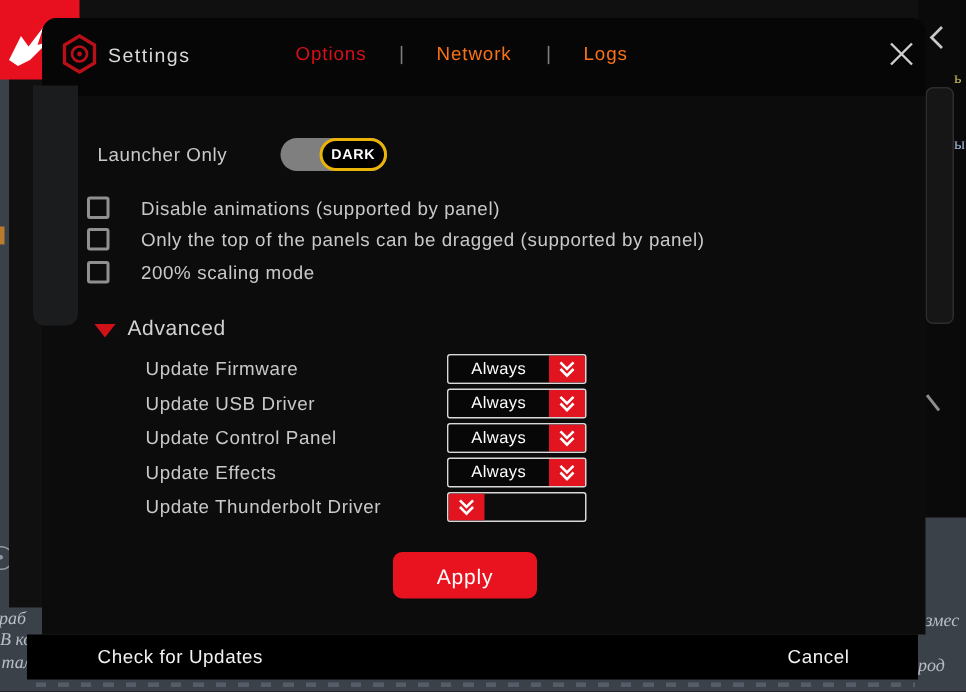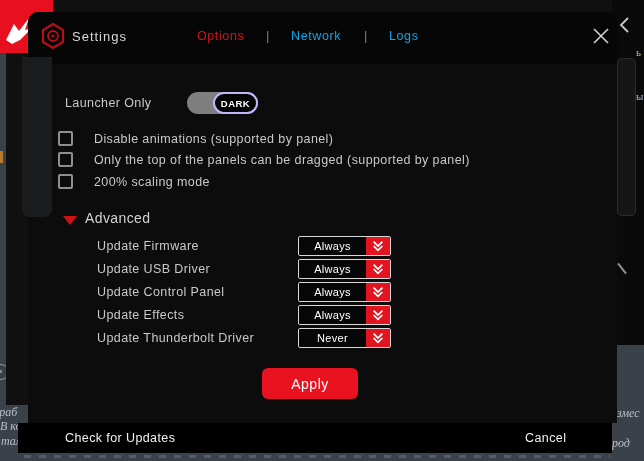--- a/index.html
+++ b/index.html
@@ -36,30 +36,30 @@
   .logo-tile { position:absolute; left:0; top:0; width:53px; height:53px; background:#e8101e; }
   
   .dialog { position:absolute; left:28px; top:12px; width:589px; height:411px;
           background:#0c0c0c; border-radius:10px 10px 0 0; }
   .inner-stripe { position:absolute; left:22px; top:57px; width:30px; height:160px;
           background:#1a1c1d; border-radius:0 0 8px 8px; z-index:4; }
   .dlg-header { position:absolute; left:0; top:0; width:100%; height:52px; background:#060606;
           border-radius:10px 10px 0 0; }
   .hex-icon { position:absolute; left:12px; top:10px; }
   .dlg-title { position:absolute; left:44px; top:17px; font-size:13px; letter-spacing:1px; color:#d9d9d9; }
-  .tab { position:absolute; top:17px; font-size:12.5px; letter-spacing:.6px; color:#0ea5e9; cursor:pointer; }
+  .tab { position:absolute; top:17px; font-size:12.5px; letter-spacing:.6px; color:#f97316; cursor:pointer; }
   .tab.active { color:#d61018; }
   .tab-sep { position:absolute; top:16px; color:#7e7e7e; font-size:13px; }
   .close-btn { position:absolute; left:562px; top:13px; width:24px; height:24px; cursor:pointer; }
   
   .lbl { position:absolute; font-size:12.5px; letter-spacing:.4px; color:#c9c9c9; white-space:nowrap; }
   .toggle { position:absolute; left:159px; top:80px; width:71px; height:22px;
           background:#7f7f7f; border-radius:11px; cursor:pointer; }
   .toggle-cap { position:absolute; right:0; top:0; width:45px; height:22px; background:#000;
-          border:2px solid #c4b5fd; border-radius:11px; color:#fff; font-size:9.5px; font-weight:bold;
+          border:2px solid #eab308; border-radius:11px; color:#fff; font-size:9.5px; font-weight:bold;
           letter-spacing:.5px; display:flex; align-items:center; justify-content:center; }
   .cb { position:absolute; left:30px; width:15px; height:15px; border:2px solid #909090;
           border-radius:2px; background:transparent; cursor:pointer; }
   .tri { position:absolute; left:35px; top:204px; width:0; height:0;
           border-left:7px solid transparent; border-right:7px solid transparent;
           border-top:9px solid #d01118; }
   .dd { position:absolute; left:270px; width:93px; height:20px; border:1px solid #d9d9d9;
           border-radius:2px; display:flex; overflow:hidden; cursor:pointer; }
   .dd-val { flex:1; background:#070707; color:#fff; font-size:11px; letter-spacing:.3px;
           display:flex; align-items:center; justify-content:center; }
@@ -180,21 +180,20 @@
       <div class="dd-val">Always</div>
       <div class="dd-btn">
         <svg width="14" height="14" viewBox="0 0 16 16">
             <path d="M3 3 L8 8 L13 3 M3 8 L8 13 L13 8" fill="none" stroke="#fff" stroke-width="2"></path>
           </svg>
       </div>
     </div>
 
     <span class="lbl" style="left:69px;top:319px">Update Thunderbolt Driver</span>
     <div class="dd" style="top:316px">
-      <div class="dd-val">Never</div>
       <div class="dd-btn">
         <svg width="14" height="14" viewBox="0 0 16 16">
             <path d="M3 3 L8 8 L13 3 M3 8 L8 13 L13 8" fill="none" stroke="#fff" stroke-width="2"></path>
           </svg>
       </div>
     </div>
 
     <button class="apply-btn">Apply</button>
   </div>
 

